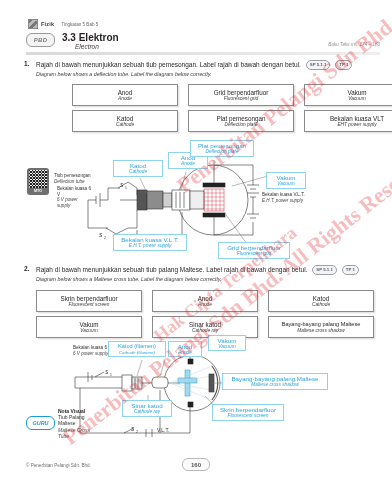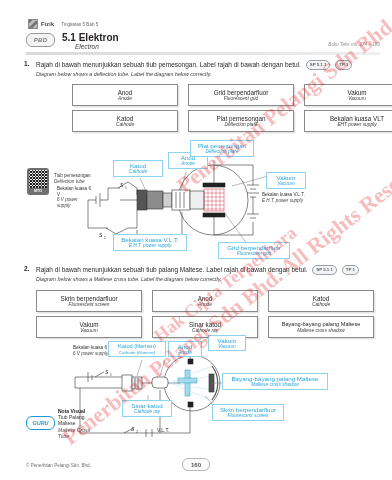--- a/index.html
+++ b/index.html
@@ -97,21 +97,21 @@
 
   <div class="runhead">
     <span class="rh-logo"></span>
     <span class="rh-a">Fizik</span>
     <span class="rh-b">Tingkatan 5  Bab 5</span>
   </div>
 
   <div class="sec">
     <div class="pbd">PBD</div>
     <div>
-      <div class="sec-t1">5.1 Elektron</div>
+      <div class="sec-t1">3.3 Elektron</div>
       <div class="sec-t2">Electron</div>
     </div>
   </div>
   <div class="bukuteks">Buku Teks ms. 174 – 180</div>
   <div class="rule"></div>
 
   <div class="q" style="top:60px;">
     <span class="q-num">1.</span>
     <div class="q-t1">
       <span>Rajah di bawah menunjukkan sebuah tiub pemesongan. Label rajah di bawah dengan betul.</span>

